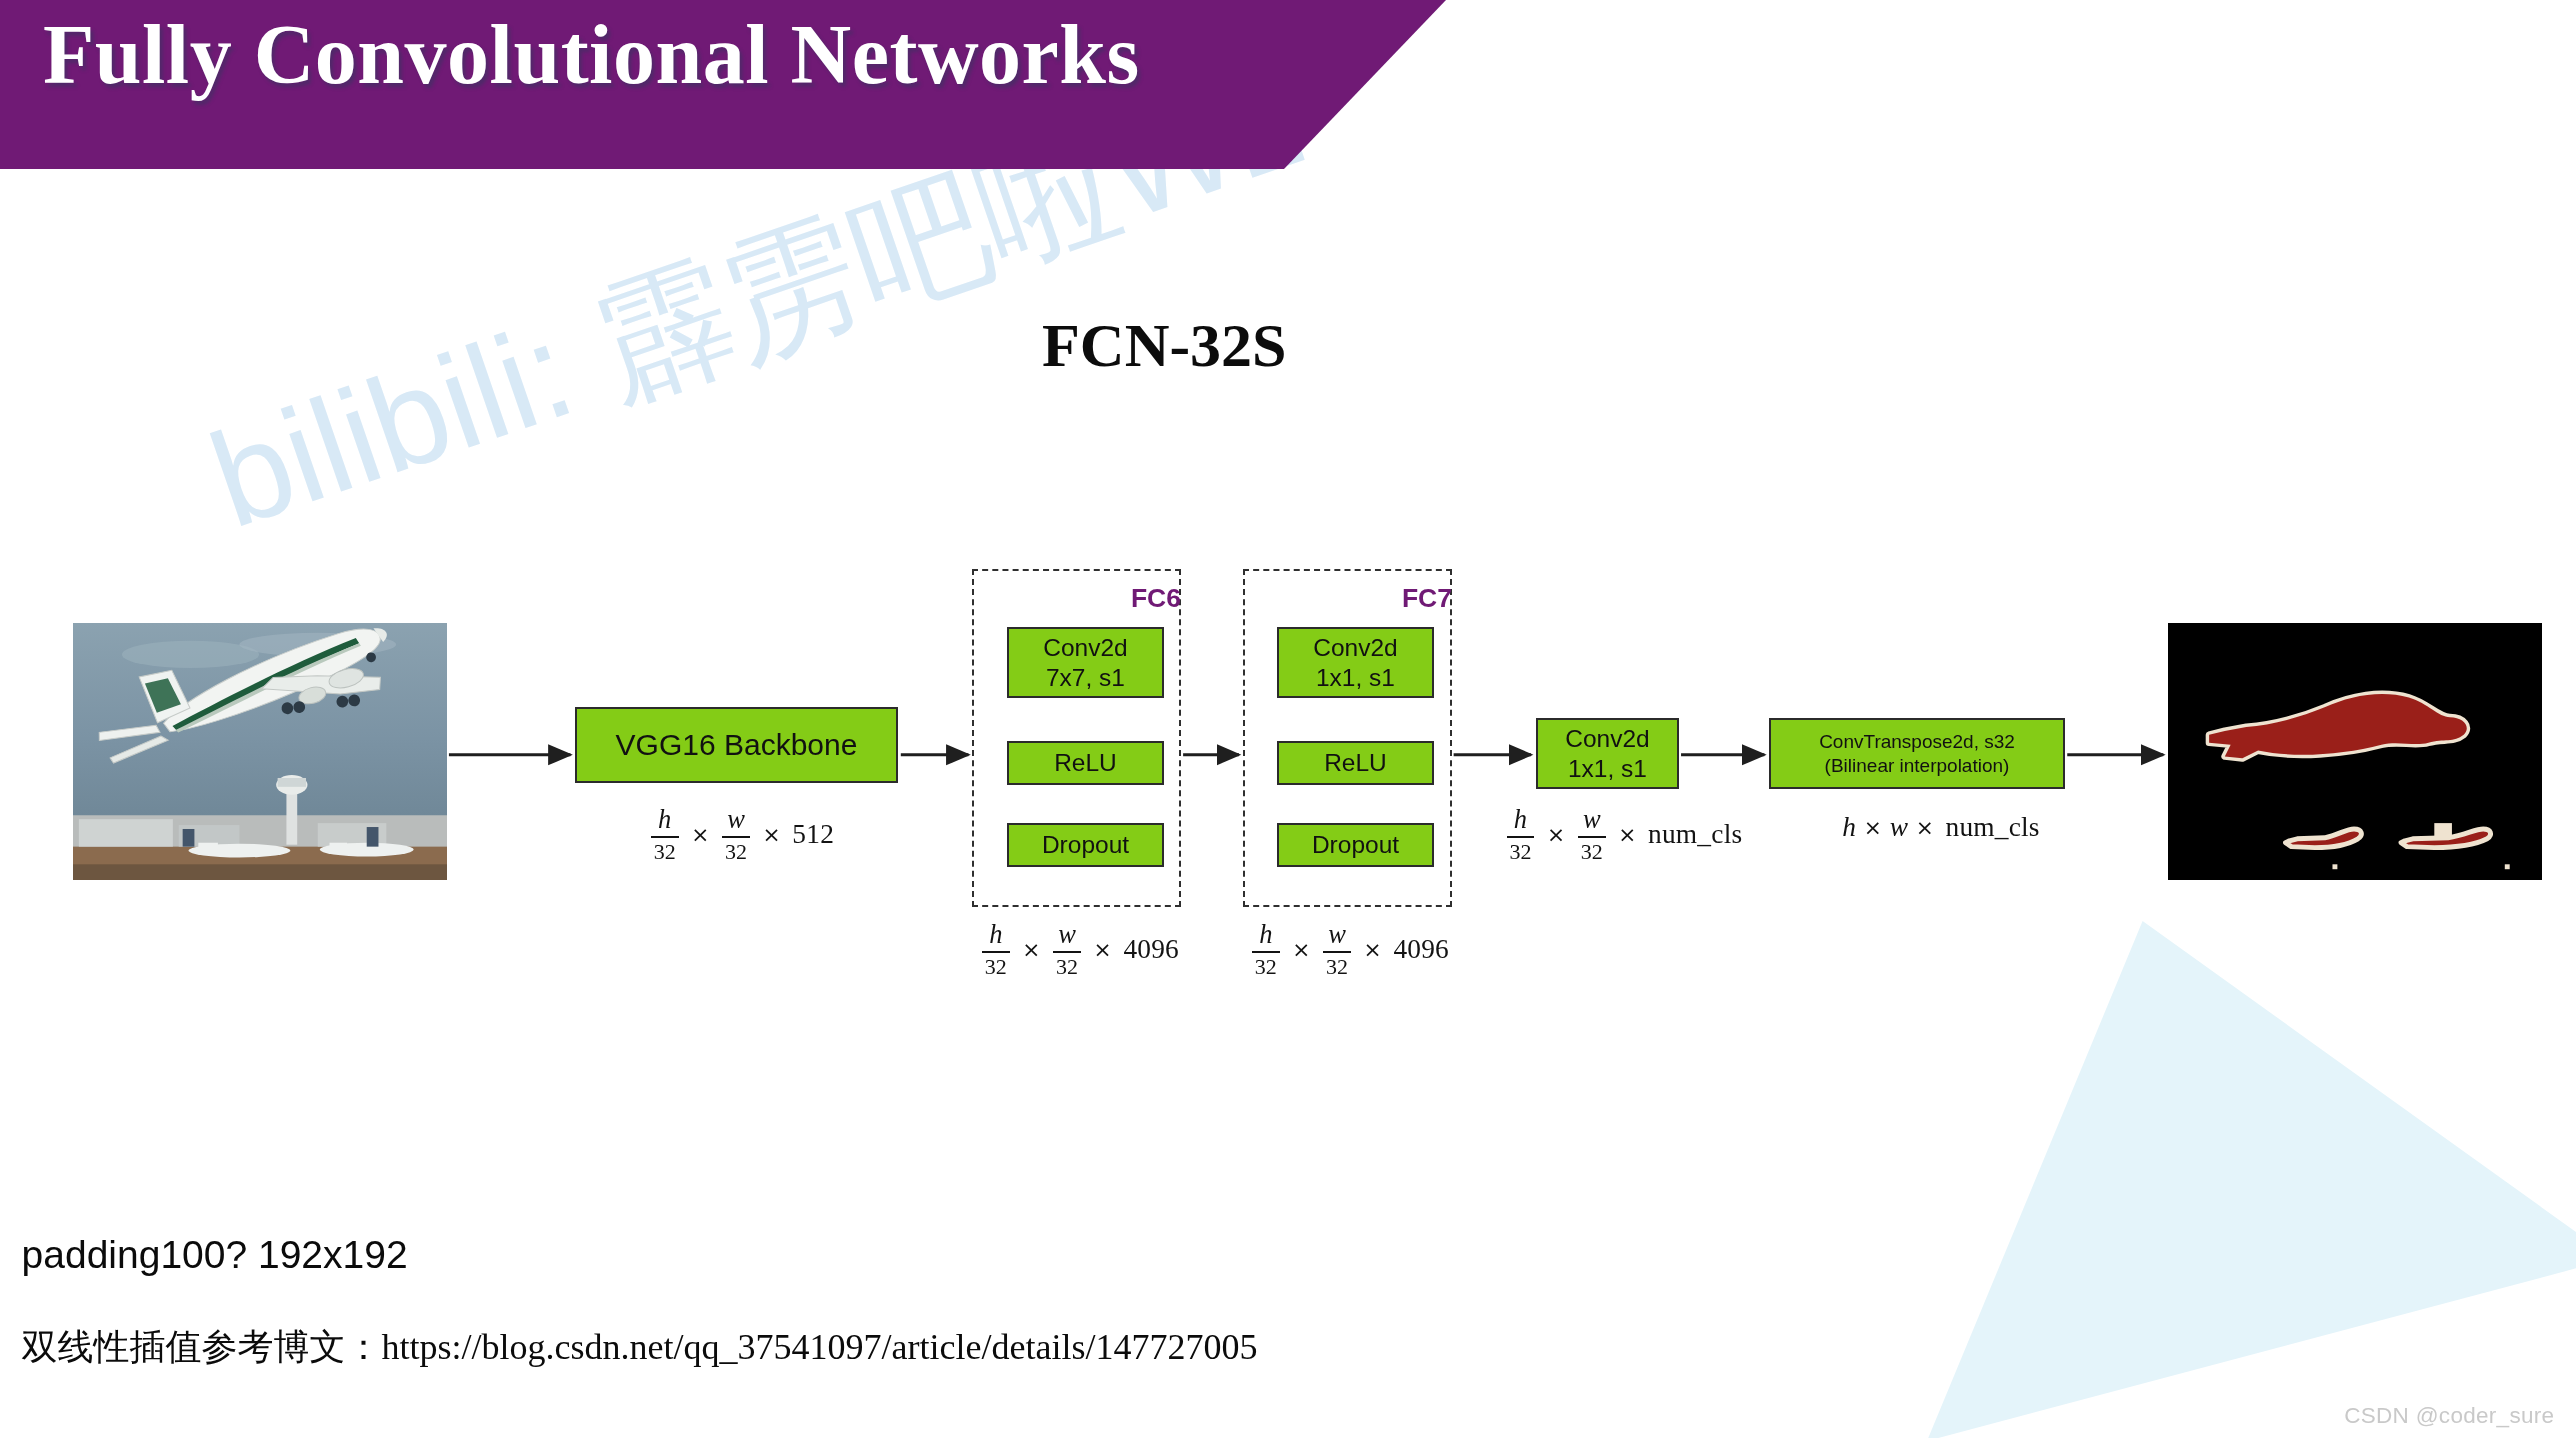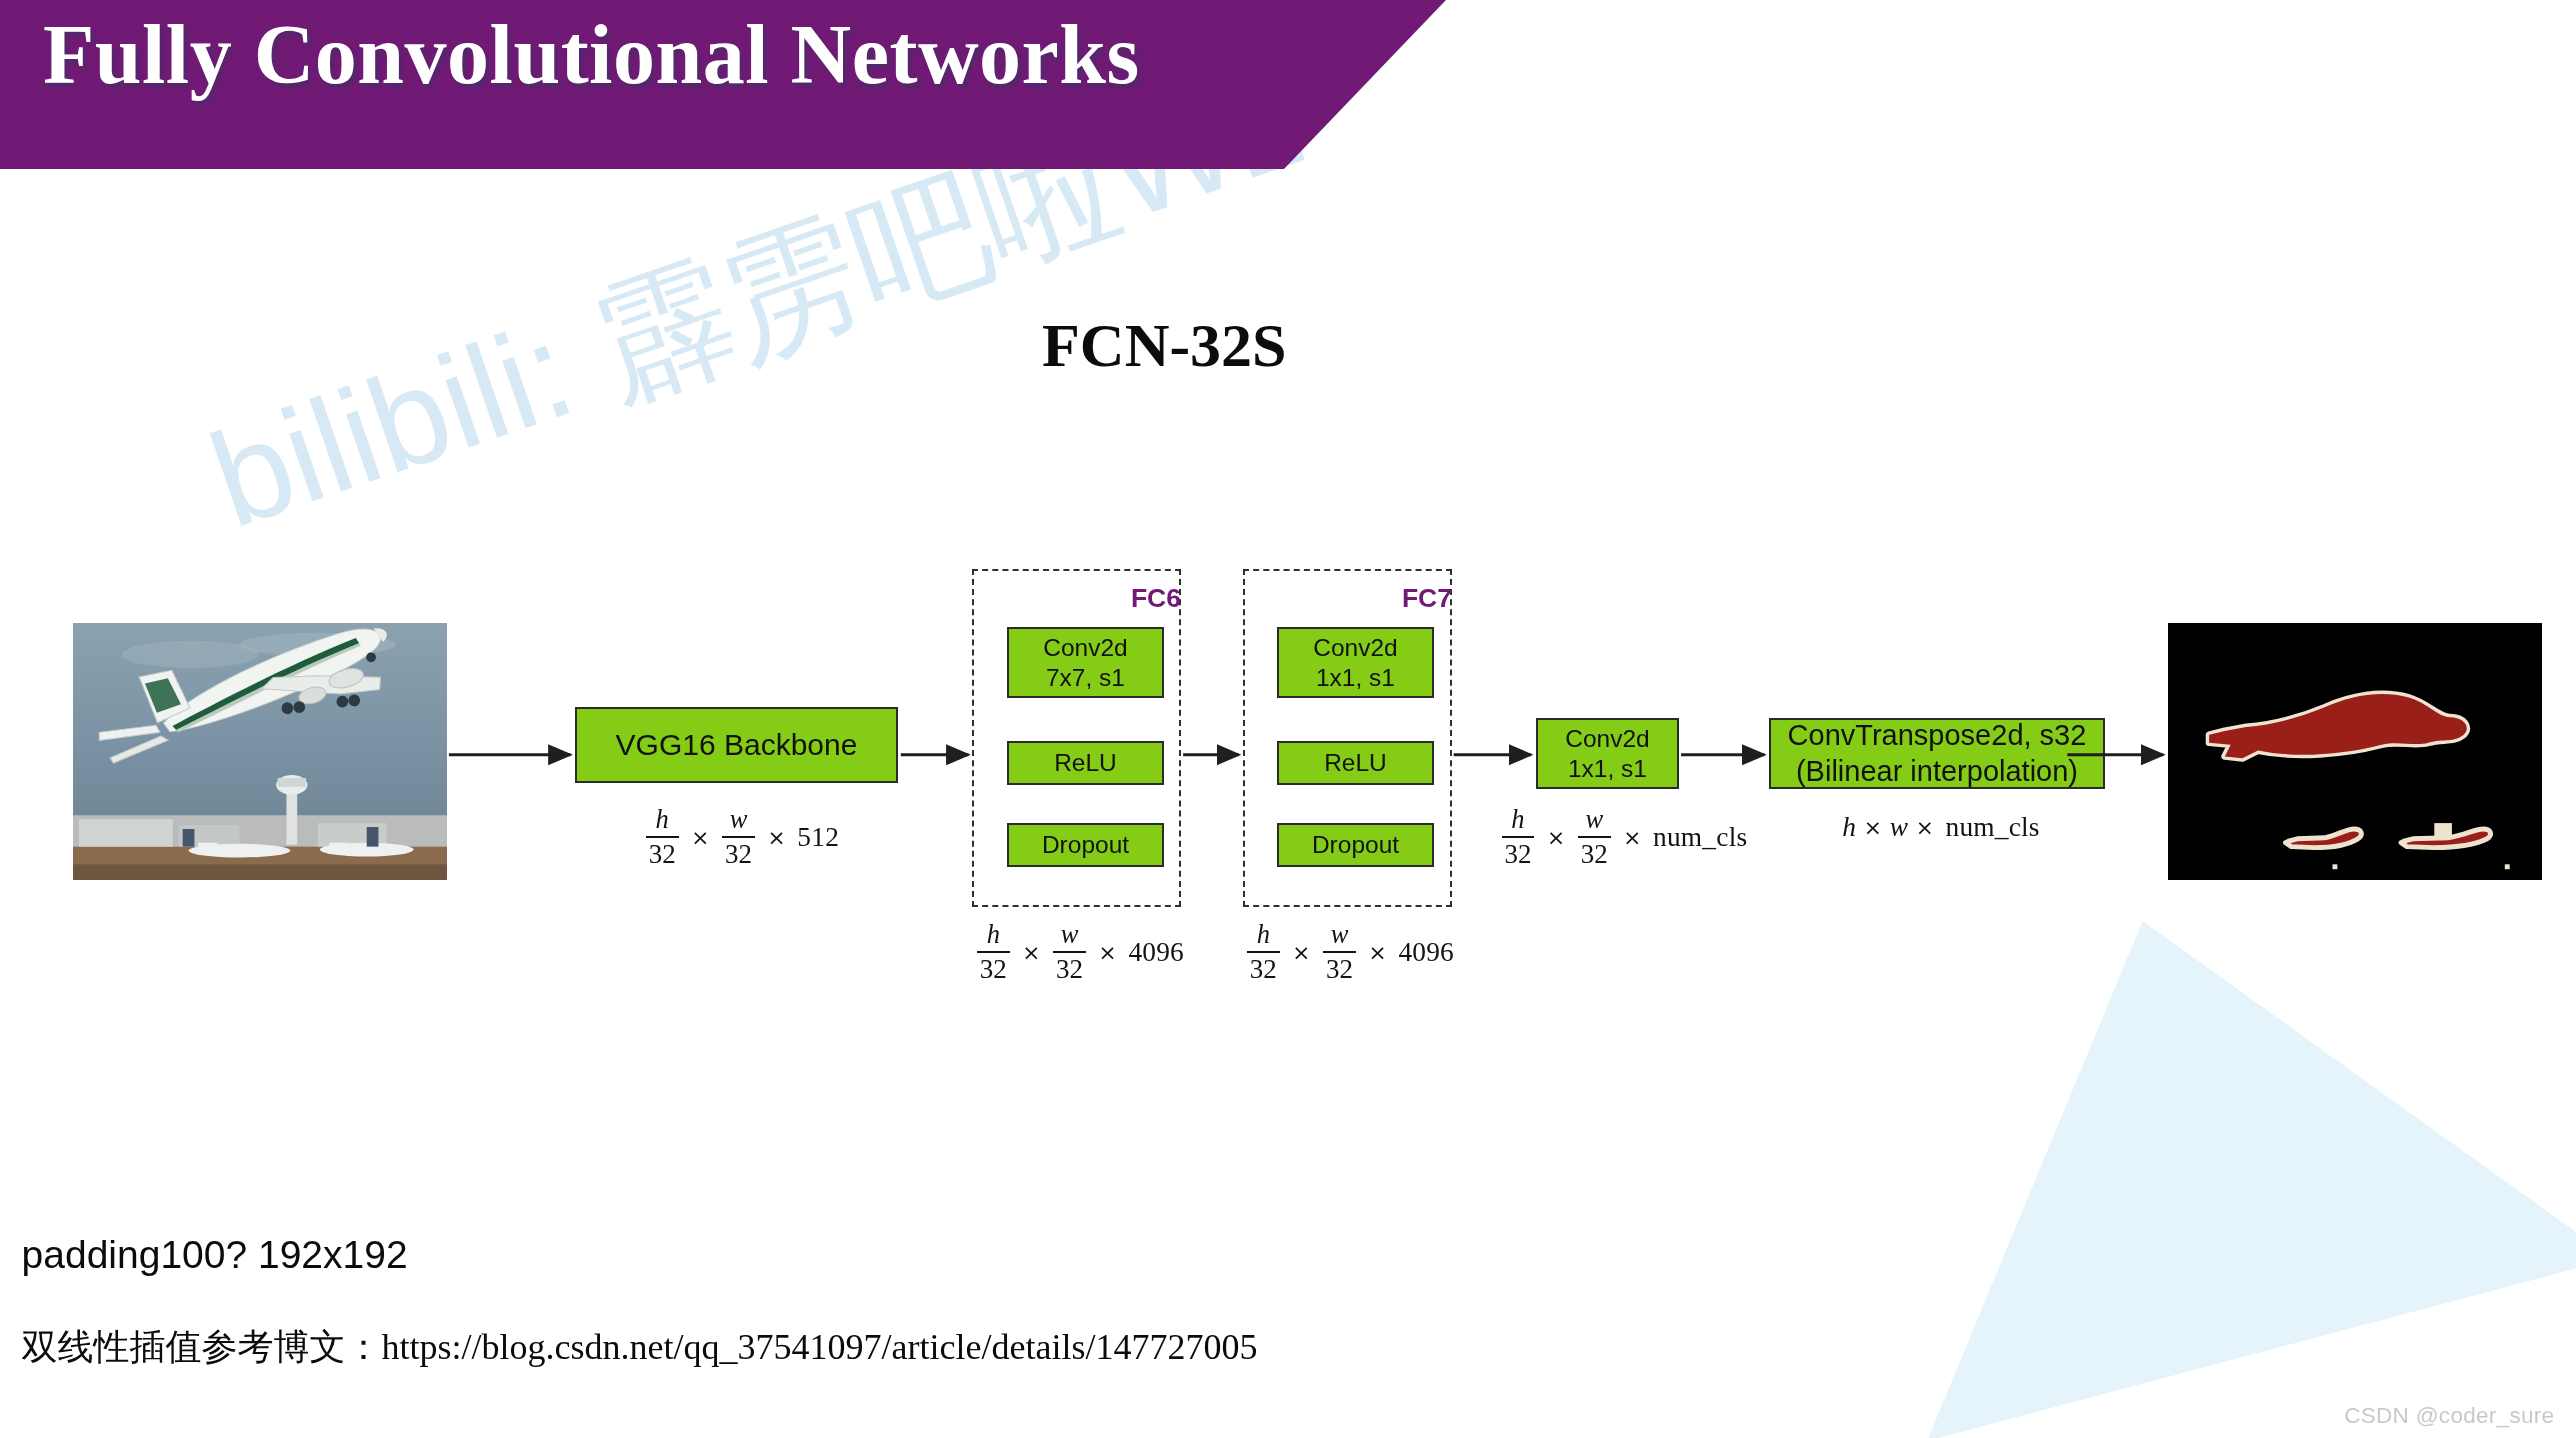--- a/index.html
+++ b/index.html
@@ -72,21 +72,21 @@
     line-height:1.22;
   }
   .box-vgg{left:575px;top:707px;width:323px;height:76px;font-size:30px;}
   .box-conv77{left:1007px;top:627px;width:157px;height:71px;font-size:24.5px;}
   .box-relu6{left:1007px;top:741px;width:157px;height:44px;font-size:24.5px;}
   .box-drop6{left:1007px;top:823px;width:157px;height:44px;font-size:24.5px;}
   .box-conv11{left:1277px;top:627px;width:157px;height:71px;font-size:24.5px;}
   .box-relu7{left:1277px;top:741px;width:157px;height:44px;font-size:24.5px;}
   .box-drop7{left:1277px;top:823px;width:157px;height:44px;font-size:24.5px;}
   .box-score{left:1536px;top:718px;width:143px;height:71px;font-size:24.5px;}
-  .box-upsample{left:1769px;top:718px;width:336px;height:71px;font-size:29px;}
+  .box-upsample{left:1769px;top:718px;width:296px;height:71px;font-size:19px;}
 
   .dashed-group{
     position:absolute;box-sizing:border-box;
     border:2.9px dashed #2f2f2f;background:transparent;
   }
   .group-fc6{left:972px;top:569px;width:209px;height:338px;}
   .group-fc7{left:1243px;top:569px;width:209px;height:338px;}
 
   .group-label{
     position:absolute;font-weight:700;font-size:26.5px;color:#701a75;
@@ -104,21 +104,21 @@
     display:flex;align-items:center;justify-content:center;
     z-index:4;
   }
   .mathlabel .it{font-style:italic;}
   .frac{
     display:inline-flex;flex-direction:column;align-items:center;
     vertical-align:middle;margin:0 4.9px;line-height:1.05;
   }
   .frac .num{font-style:italic;padding:0 2.9px;font-size:26.5px;}
   .frac .bar{display:block;width:100%;height:2px;background:#131313;margin:2px 0;}
-  .frac .den{padding:0 2.9px;font-size:27px;}
+  .frac .den{padding:0 2.9px;font-size:22px;}
   .times{margin:0 7.8px;font-family:"DejaVu Sans",sans-serif;font-size:21.6px;}
   .m-term{margin-left:3.9px;letter-spacing:0.2px;}
 
   .math-vgg{left:598px;top:806px;width:284px;}
   .math-fc6{left:936px;top:921px;width:284px;}
   .math-fc7{left:1206px;top:921px;width:284px;}
   .math-score{left:1480px;top:806px;width:284px;}
   .math-up{left:1799px;top:812px;width:284px;}
 
   

